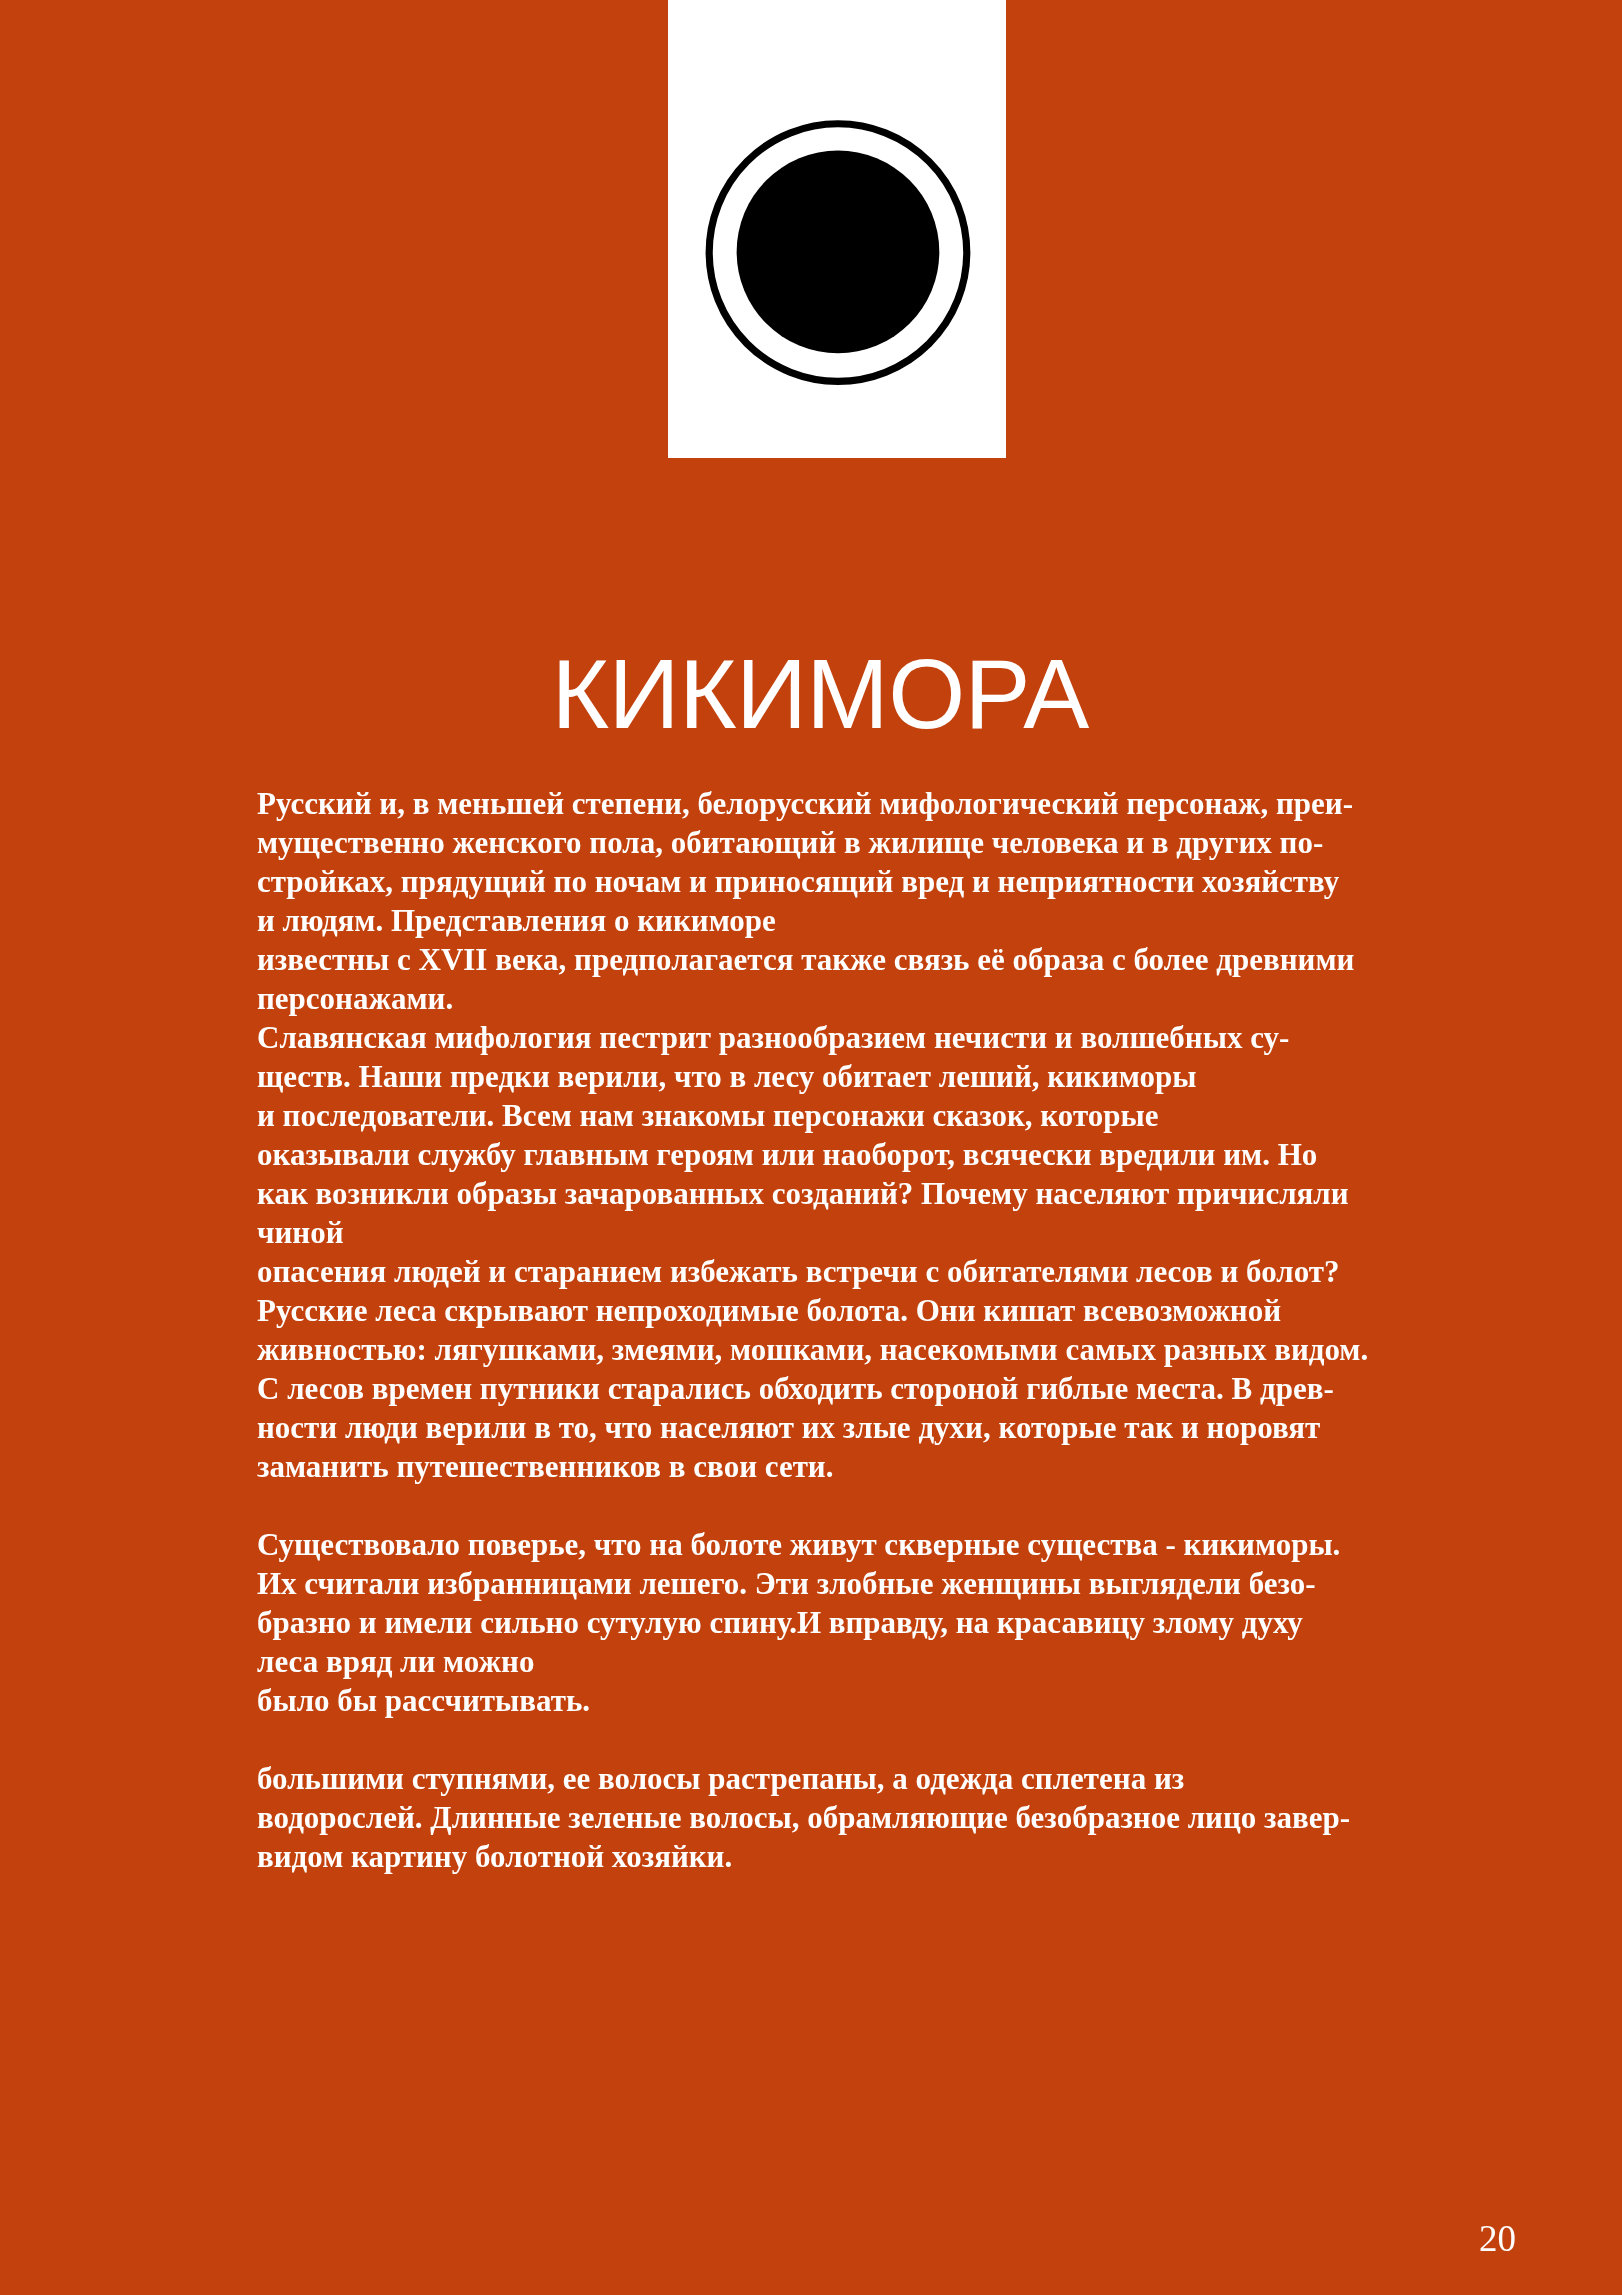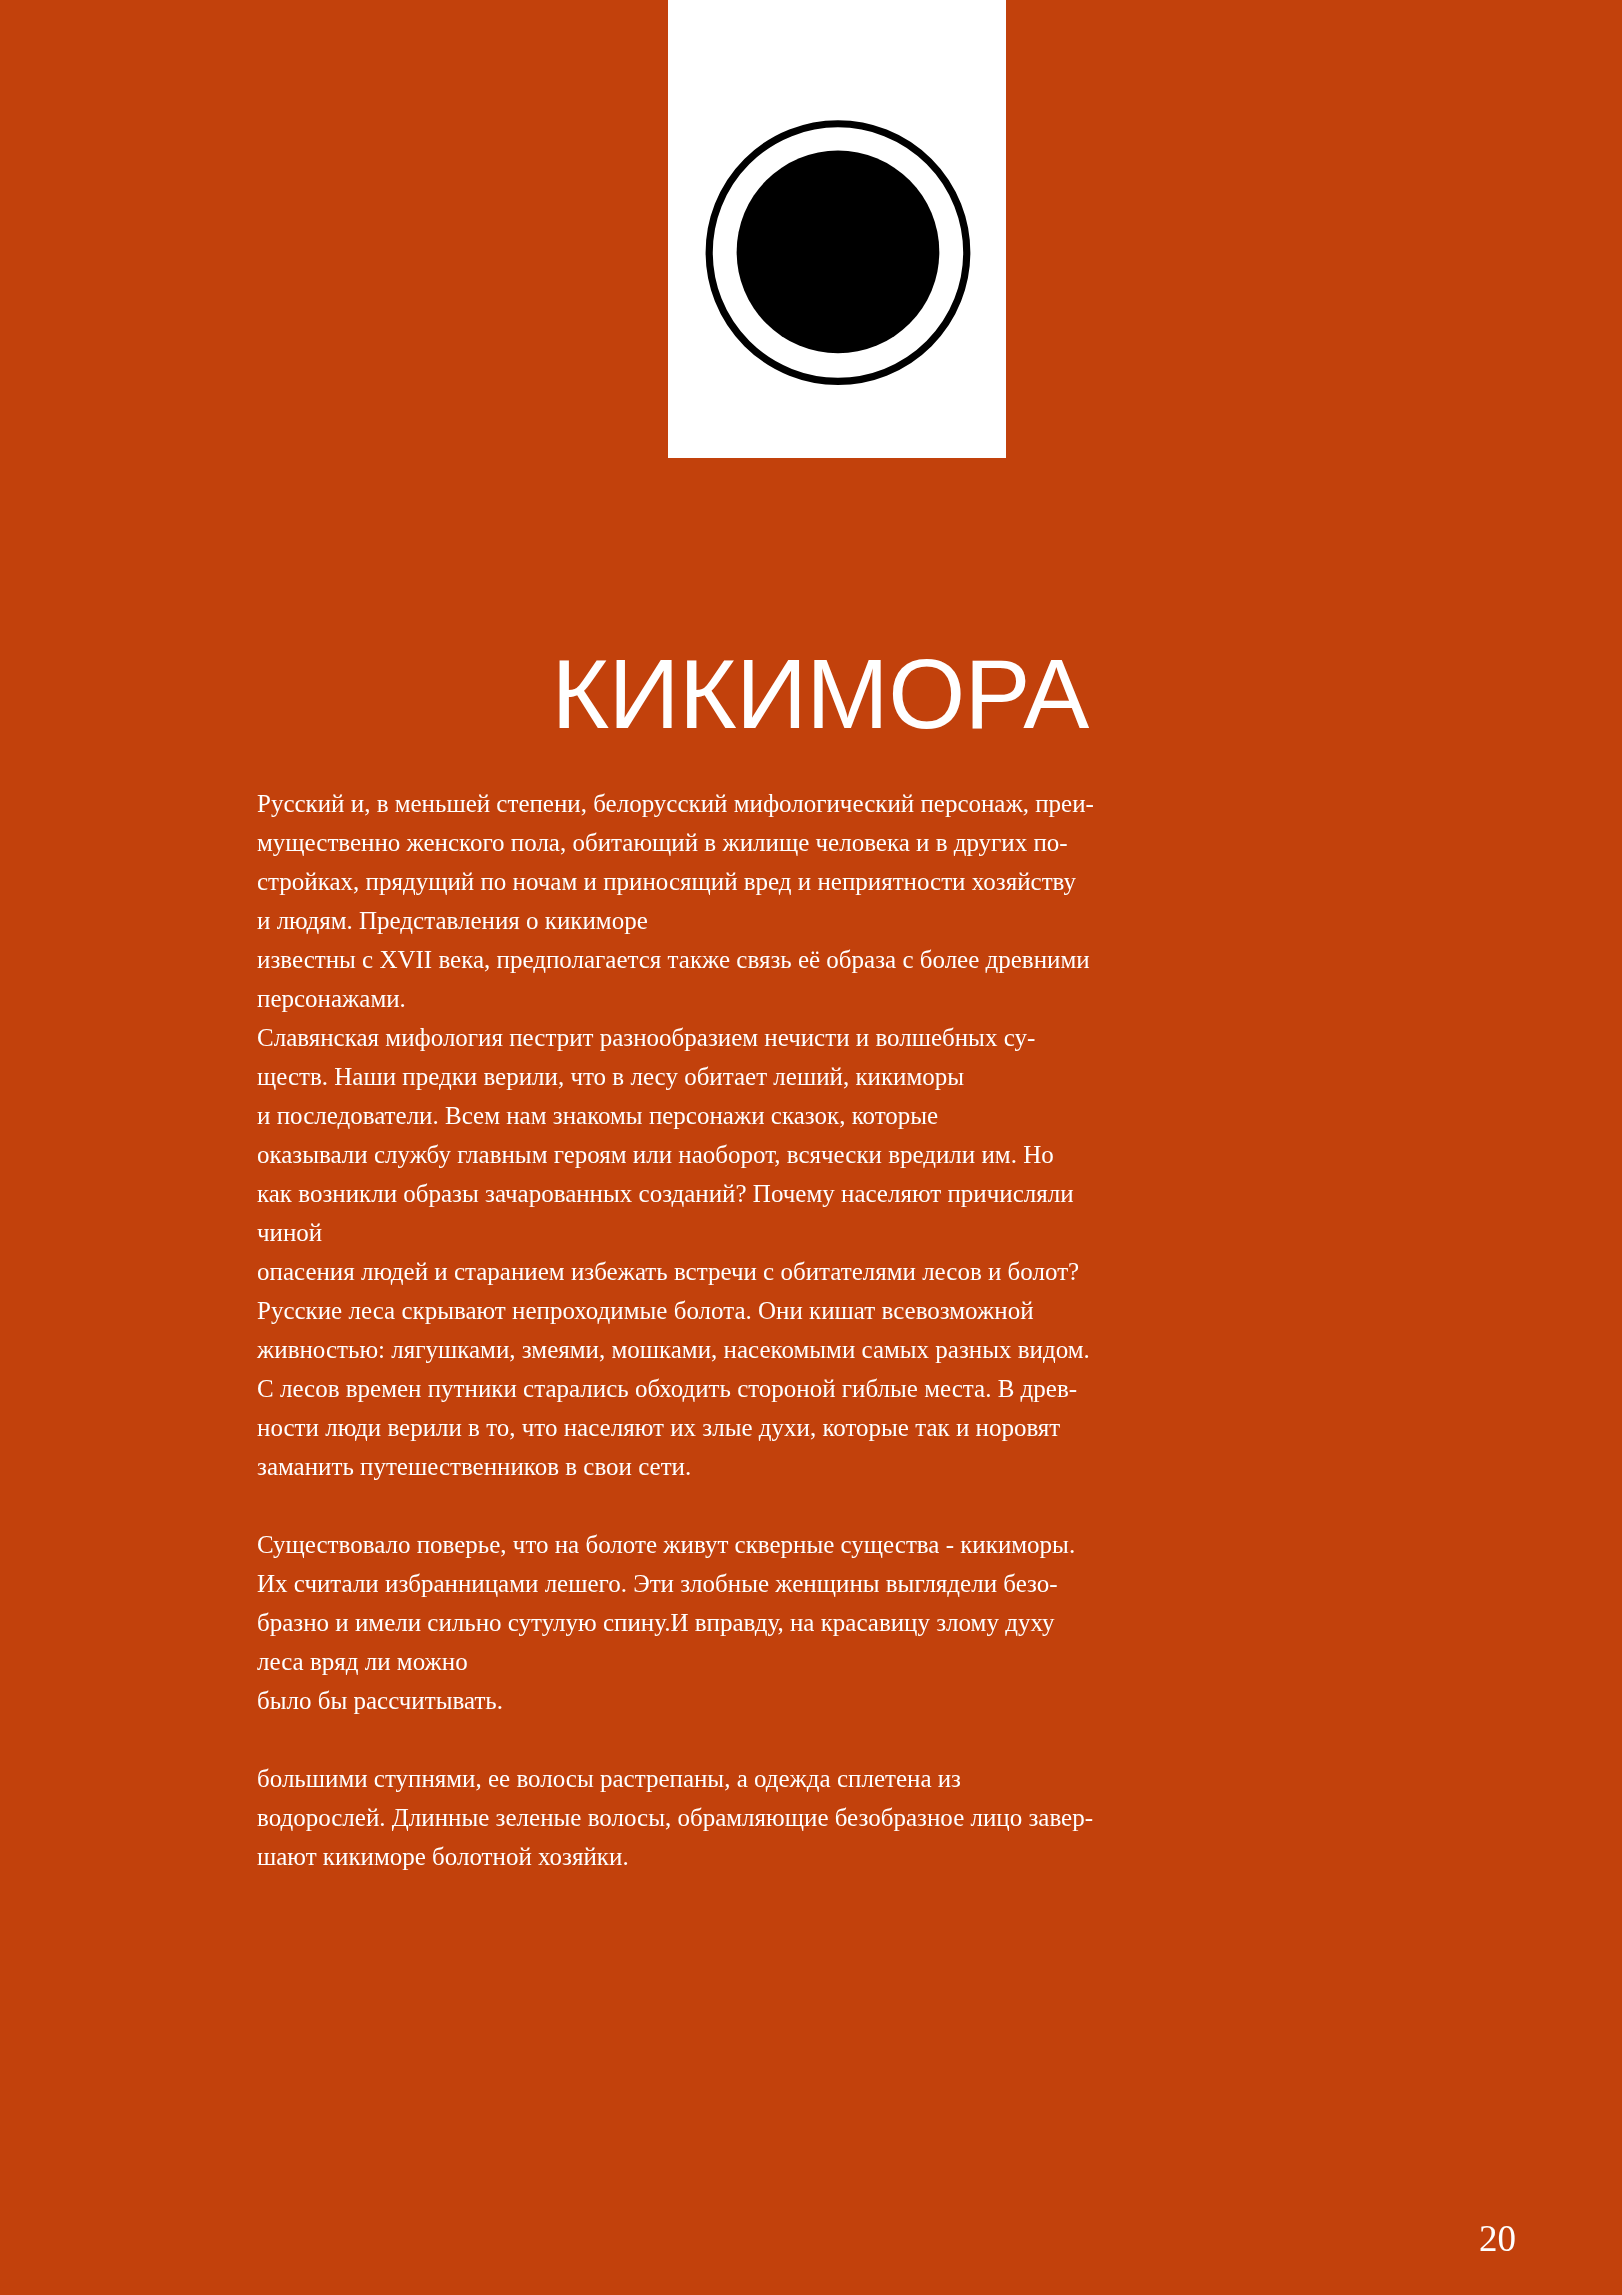--- a/index.html
+++ b/index.html
@@ -46,23 +46,23 @@
   }
 
   
   .article {
     position: absolute;
     left: 257px;
     top: 784px;
     width: 1137px;
     color: #ffffff;
     font-family: "Liberation Serif", serif;
-    font-size: 25px;
+    font-size: 31px;
     line-height: 39px;
-    font-weight: 400;
+    font-weight: 700;
   }
   .article .line {
     height: 39px;
     white-space: nowrap;
   }
   .article .line.blank { height: 39px; }
 
   .page-number {
     position: absolute;
     top: 2220px;
@@ -108,19 +108,19 @@
       <div class="line">заманить путешественников в свои сети.</div>
       <div class="line blank"></div>
       <div class="line">Существовало поверье, что на болоте живут скверные существа - кикиморы.</div>
       <div class="line">Их считали избранницами лешего. Эти злобные женщины выглядели безо-</div>
       <div class="line">бразно и имели сильно сутулую спину.И вправду, на красавицу злому духу</div>
       <div class="line">леса вряд ли можно</div>
       <div class="line">было бы рассчитывать.</div>
       <div class="line blank"></div>
       <div class="line">большими ступнями, ее волосы растрепаны, а одежда сплетена из</div>
       <div class="line">водорослей. Длинные зеленые волосы, обрамляющие безобразное лицо завер-</div>
-      <div class="line">шают кикиморе болотной хозяйки.</div>
+      <div class="line">видом картину болотной хозяйки.</div>
     </div>
 
   <div class="page-number">20</div>
 
 </div>
 
 
 </body></html>

